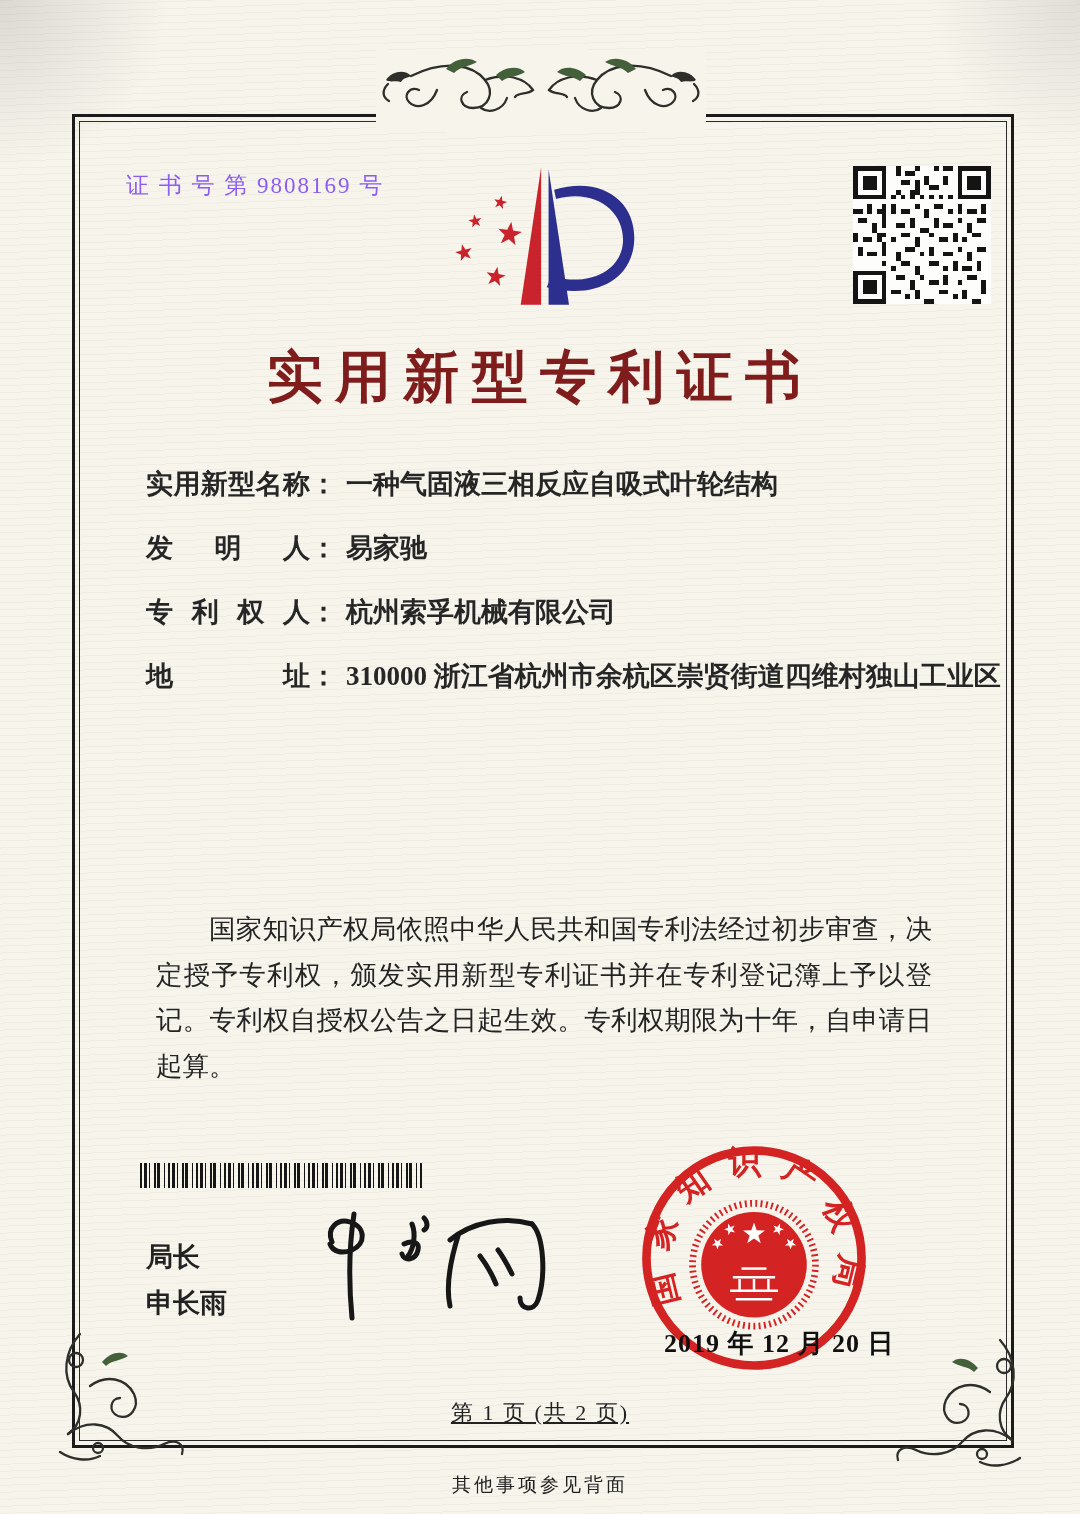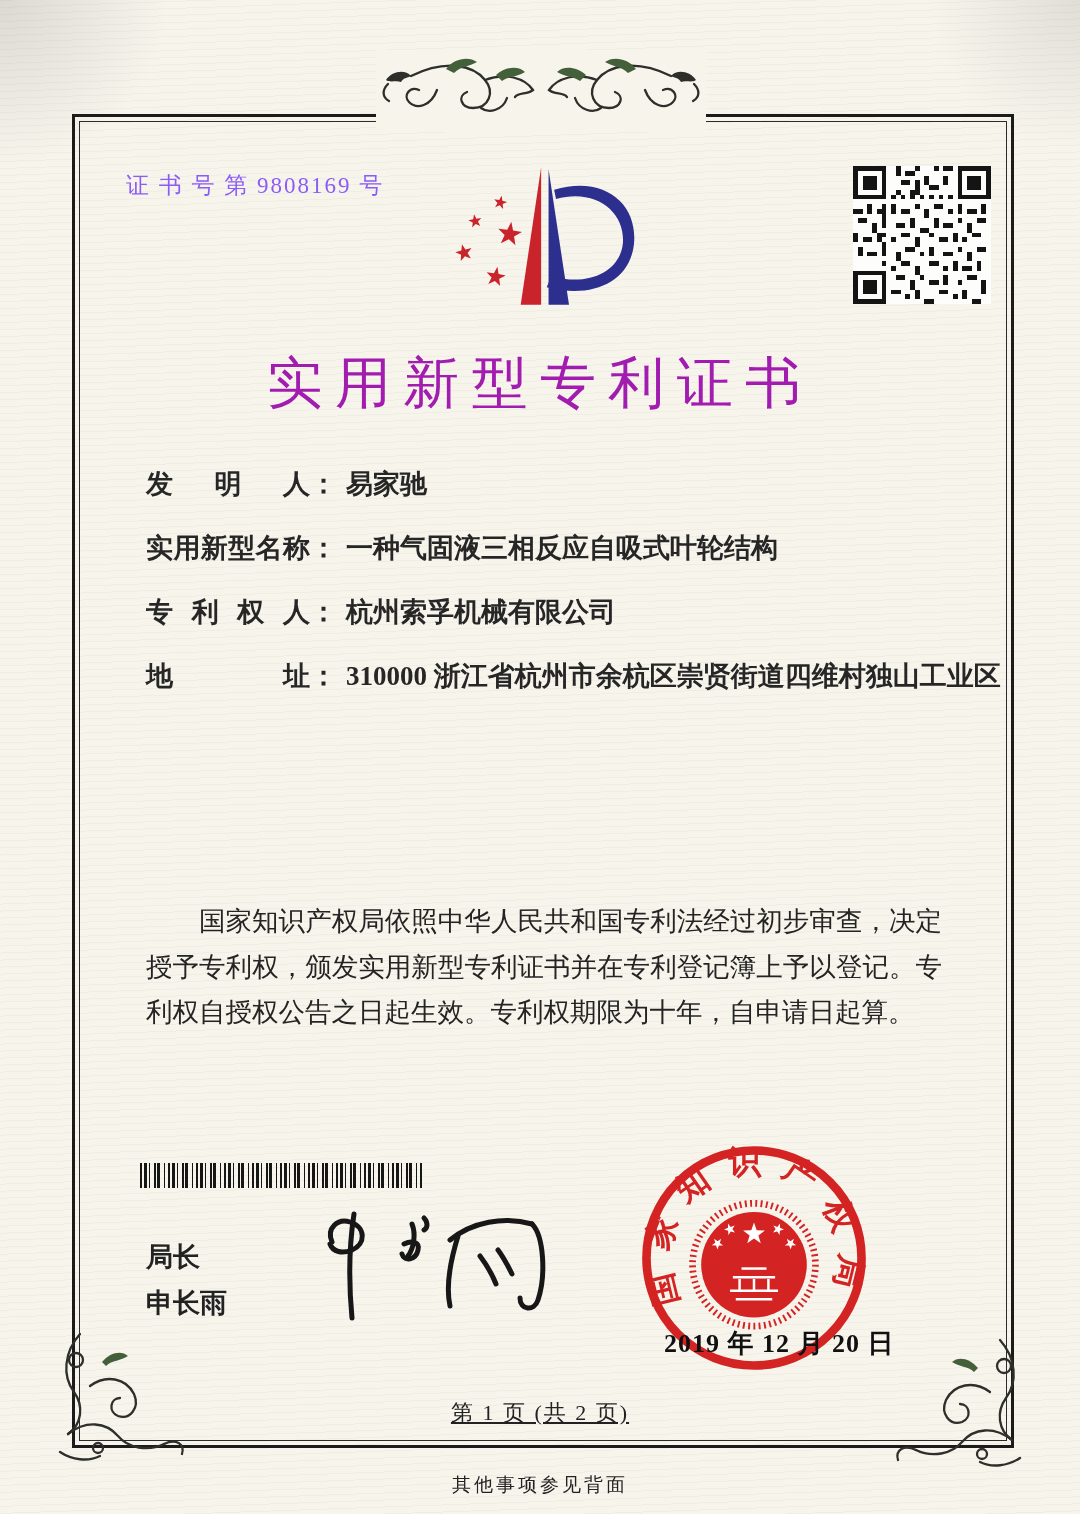--- a/index.html
+++ b/index.html
@@ -24,33 +24,33 @@
   .corner-br{left:876px;top:1338px;}
   .orn-stroke{stroke:#2e2e2a;fill:none;stroke-width:2.3;stroke-linecap:round;}
   .orn-green{fill:var(--ornament-green,#44603a);stroke:none;}
   .orn-dark{fill:#2e2e2a;stroke:none;}
   
   .cert-no{left:114px;top:170px;font-size:23px;letter-spacing:2px;font-weight:500;color:#8b5cf6;margin-left:12px;}
   .logo{left:452px;top:158px;}
   .c-red{fill:var(--logo-red,#c9232b);}
   .c-blue{fill:var(--logo-blue,#2d2f8e);}
   .qr{left:853px;top:166px;}
-  .title{left:0;right:0;top:334px;margin:12px;text-align:center;
-    font-size:56px;font-weight:400;letter-spacing:.22em;color:#a21caf;}
+  .title{left:0;right:0;top:334px;margin:6px;text-align:center;
+    font-size:56px;font-weight:700;letter-spacing:.22em;color:#7f1d1d;}
   
   .fields{left:146px;top:466px;width:810px;font-size:27px;font-weight:600;color:#262626;}
   .row{height:30px;margin-bottom:34px;white-space:nowrap;position:relative;}
   .f-label{display:inline-block;width:164px;text-align:justify;text-align-last:justify;vertical-align:bottom;}
   .f-sep{margin-right:9px;}
   .grant-right{position:absolute;left:404px;top:0;}
   .grant-right .g-label{letter-spacing:2px;}
   
   .paras{left:146px;top:899px;width:796px;font-size:26.5px;line-height:1.72;
     text-align:justify;color:#242424;}
-  .paras p{margin:0;text-indent:2em;}
+  .paras p{margin:10px;text-indent:2em;font-family:Liberation Mono, monospace;}
   
   .barcode{left:140px;top:1163px;width:282px;height:25px;
     background-image:repeating-linear-gradient(90deg,
       #161616 0 2px, transparent 2px 4px,
       #161616 4px 7px, transparent 7px 9px,
       #161616 9px 10px, transparent 10px 14px,
       #161616 14px 16px, transparent 16px 17px,
       #161616 17px 20px, transparent 20px 24px,
       #161616 24px 25px, transparent 25px 28px);}
   
@@ -154,24 +154,24 @@
       M8,21h1v1h-1z M10,20h2v1h-2z M13,21h1v2h-1z M16,20h2v1h-2z M19,21h1v1h-1z M21,20h1v2h-1z M23,21h2v1h-2z M26,20h1v2h-1z
       M9,23h2v1h-2z M12,24h1v2h-1z M14,23h1v1h-1z M16,24h2v1h-2z M19,23h1v2h-1z M22,24h1v1h-1z M24,23h2v1h-2z M27,24h1v2h-1z
       M8,26h2v1h-2z M11,27h1v1h-1z M13,26h1v2h-1z M15,28h2v1h-2z M18,26h2v1h-2z M21,27h1v1h-1z M23,26h1v2h-1z M25,28h2v1h-2z M27,26h1v1h-1z"></path>
   </svg>
 </div>
 
 <h1 class="abs title">实用新型专利证书</h1>
 
 <div class="abs fields">
   <div class="row">
+    <span class="f-label">实用新型名称</span><span class="f-sep">：</span><span class="f-value">一种气固液三相反应自吸式叶轮结构</span>
+  </div>
+  <div class="row">
     <span class="f-label">发明人</span><span class="f-sep">：</span><span class="f-value">易家驰</span>
-  </div>
-  <div class="row">
-    <span class="f-label">实用新型名称</span><span class="f-sep">：</span><span class="f-value">一种气固液三相反应自吸式叶轮结构</span>
   </div>
   <div class="row">
     <span class="f-label">专利权人</span><span class="f-sep">：</span><span class="f-value">杭州索孚机械有限公司</span>
   </div>
   <div class="row">
     <span class="f-label">地址</span><span class="f-sep">：</span><span class="f-value">310000 浙江省杭州市余杭区崇贤街道四维村独山工业区</span>
   </div>
 </div>
 
 <div class="abs paras">

